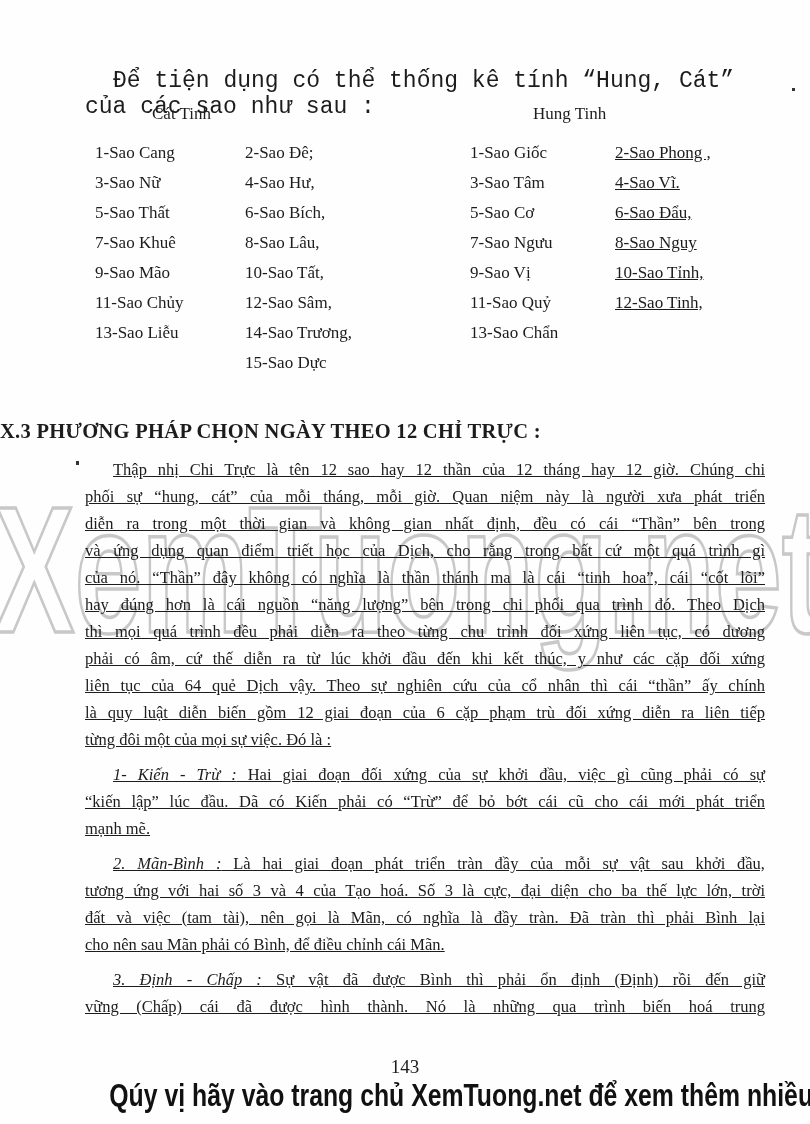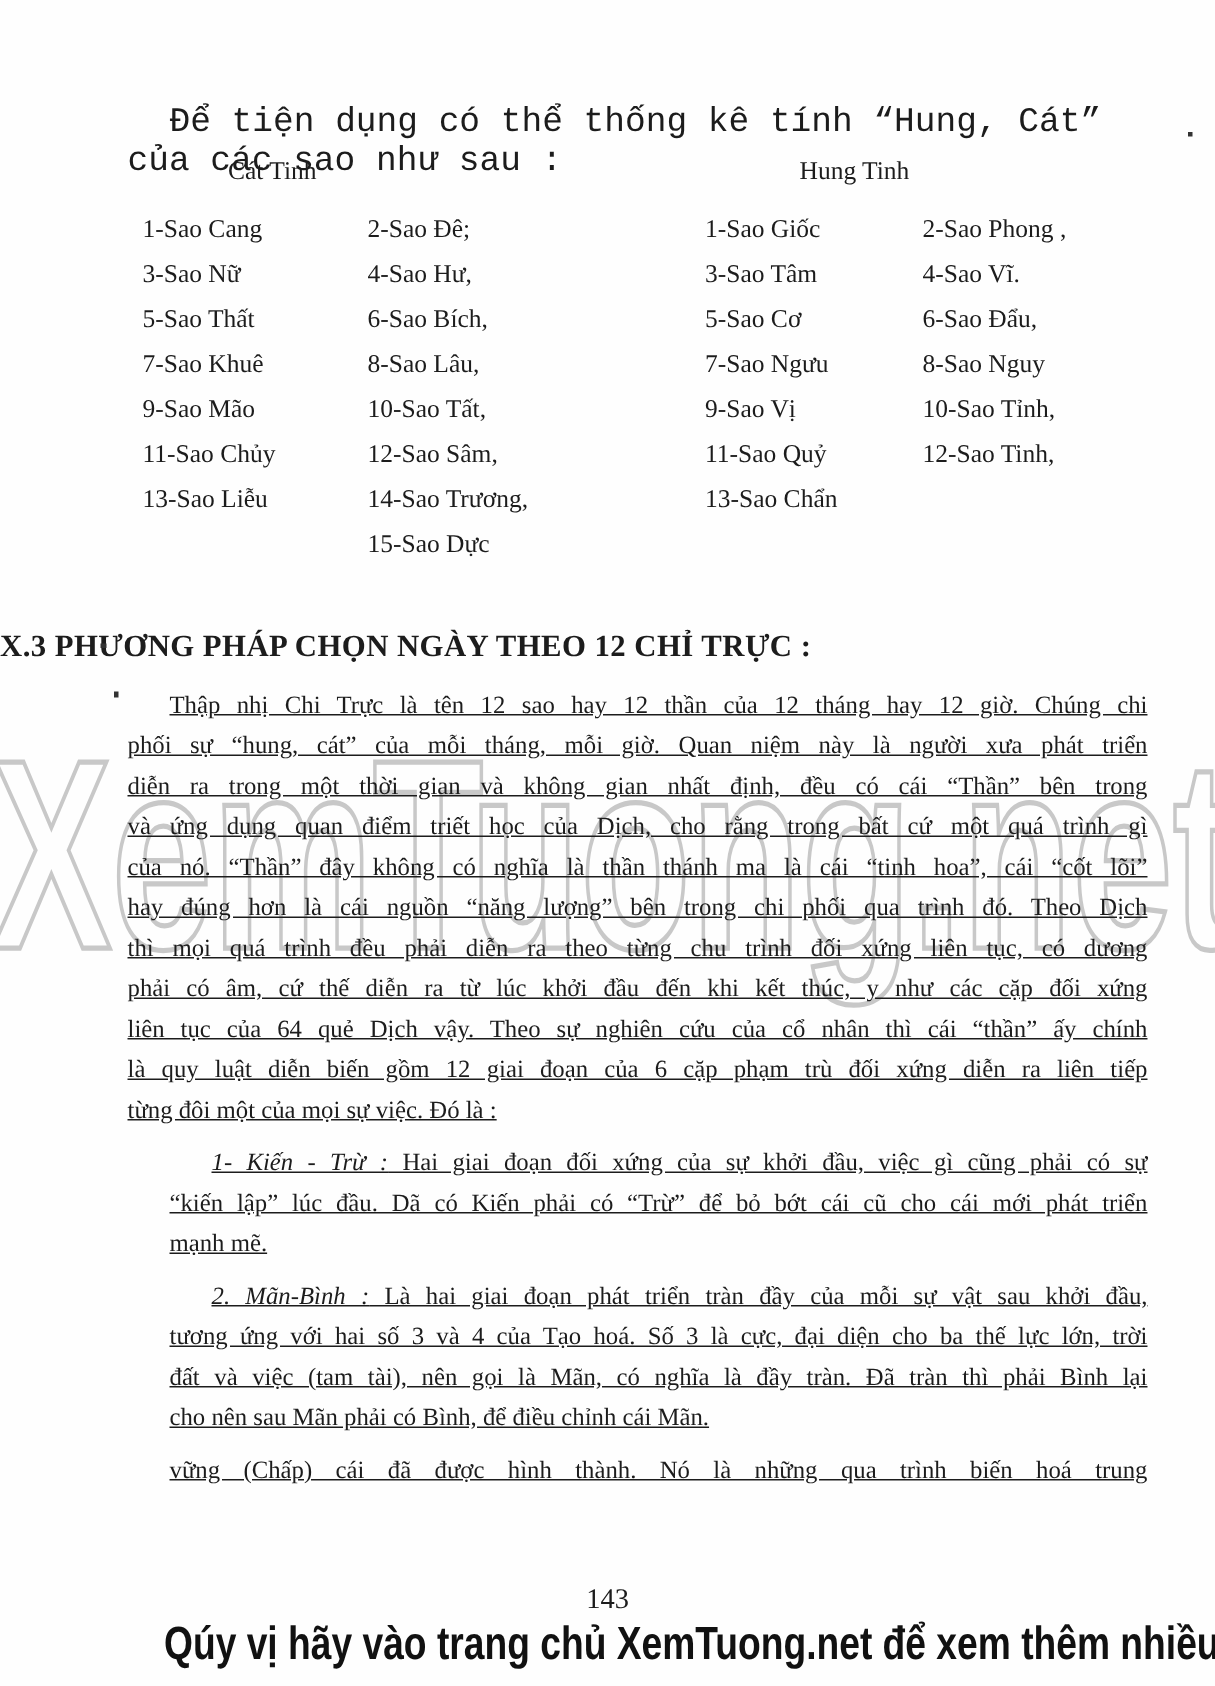--- a/index.html
+++ b/index.html
@@ -14,27 +14,27 @@
   
   .star-table{top:104px;left:0;width:642px;height:290px;font-size:17px;}
   .th{position:absolute;top:0;}
   .th.cat{left:152px;}
   .th.hung{left:533px;}
   .col{position:absolute;top:34px;}
   .col .cell{height:30px;line-height:30px;white-space:nowrap;}
   .col.c1{left:95px;}
   .col.c2{left:245px;}
   .col.c3{left:470px;}
-  .col.c4{left:615px;}
+  .col.c4{left:615px;text-decoration:underline;}
   
   .heading{top:420px;left:0;width:810px;text-align:left;font-size:20.5px;
     font-weight:bold;letter-spacing:.3px;margin:0;}
   
   .content{top:456px;left:85px;width:680px;font-size:16.5px;line-height:27px;}
-  .para + .para{margin-top:8px;margin-left:28px;}
+  .para + .para{margin-top:8px;}
   .line{text-align:justify;text-align-last:justify;white-space:nowrap;text-decoration:underline;}
   .line.short{text-align-last:left;}
   .line.indent{text-indent:28px;}
   .lead{font-style:italic;}
   
   .watermark{position:absolute;top:480px;left:0;z-index:0;}
   
   .page-num{top:1056px;left:0;width:810px;text-align:center;font-size:19px;}
   .footer{top:1078px;left:0;width:810px;text-align:center;}
   .footer-text{
@@ -129,20 +129,21 @@
       </div>
     <div class="para">
 
     <div class="line indent"><span class="lead">2. Mãn-Bình :</span><span> Là hai giai đoạn phát triển tràn đầy của mỗi sự vật sau khởi đầu,</span></div>
         <div class="line">tương ứng với hai số 3 và 4 của Tạo hoá. Số 3 là cực, đại diện cho ba thế lực lớn, trời</div>
         <div class="line">đất và việc (tam tài), nên gọi là Mãn, có nghĩa là đầy tràn. Đã tràn thì phải Bình lại</div>
         <div class="line short">cho nên sau Mãn phải có Bình, để điều chỉnh cái Mãn.</div>
       </div>
     <div class="para">
 
+    <div class="line indent"><span class="lead">3. Định - Chấp :</span><span> Sự vật đã được Bình thì phải ổn định (Định) rồi đến giữ</span></div>
         <div class="line">vững (Chấp) cái đã được hình thành. Nó là những qua trình biến hoá trung</div>
       </div>
   </div>
 
   <div class="layer page-num">143</div>
 
   <div class="layer footer">
     <span class="footer-text">Qúy vị hãy vào trang chủ XemTuong.net để xem thêm nhiều mục hay khác</span>
   </div>
 

